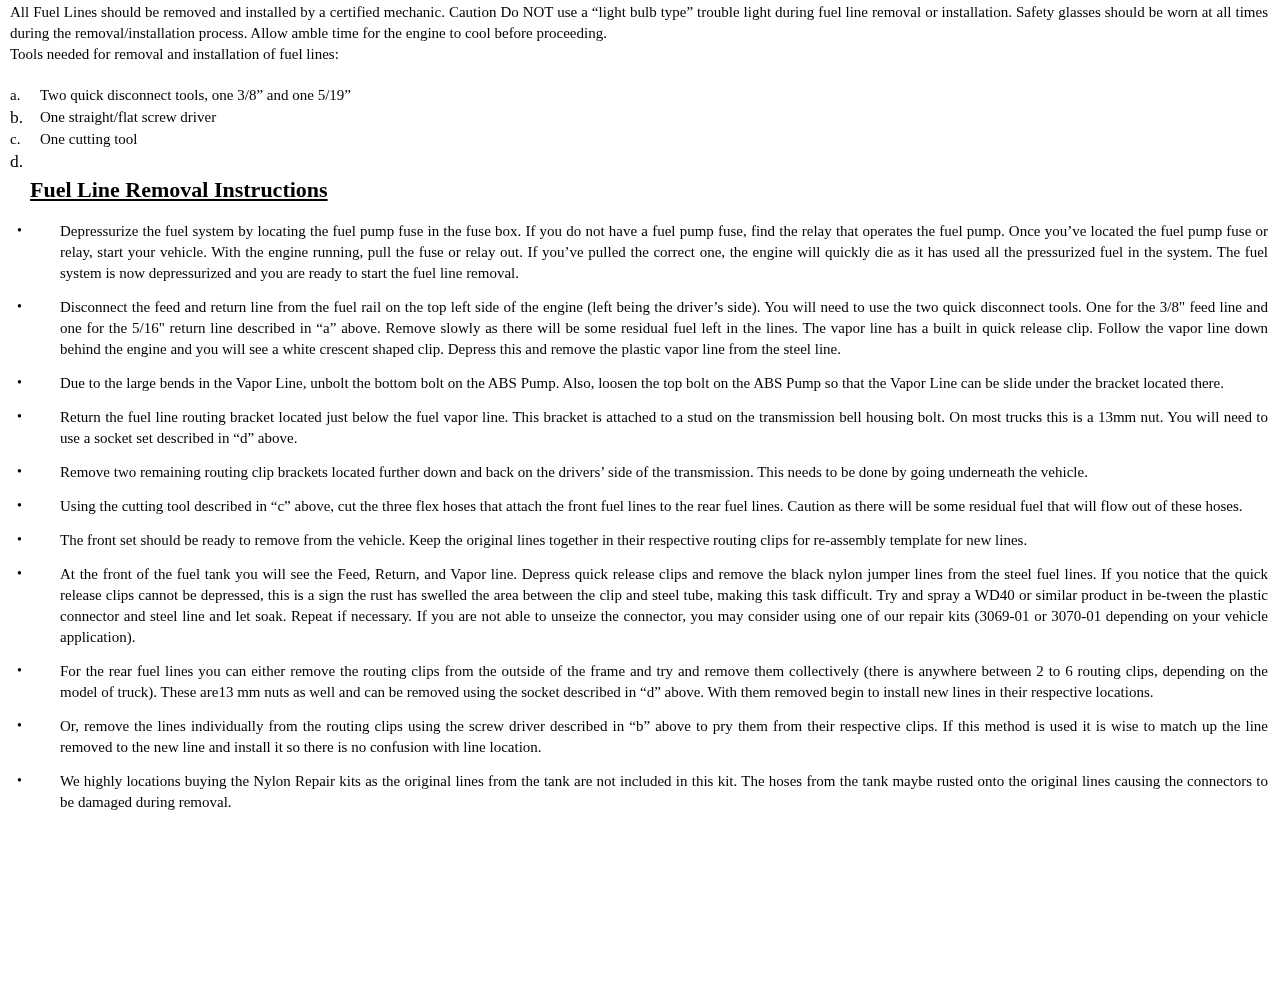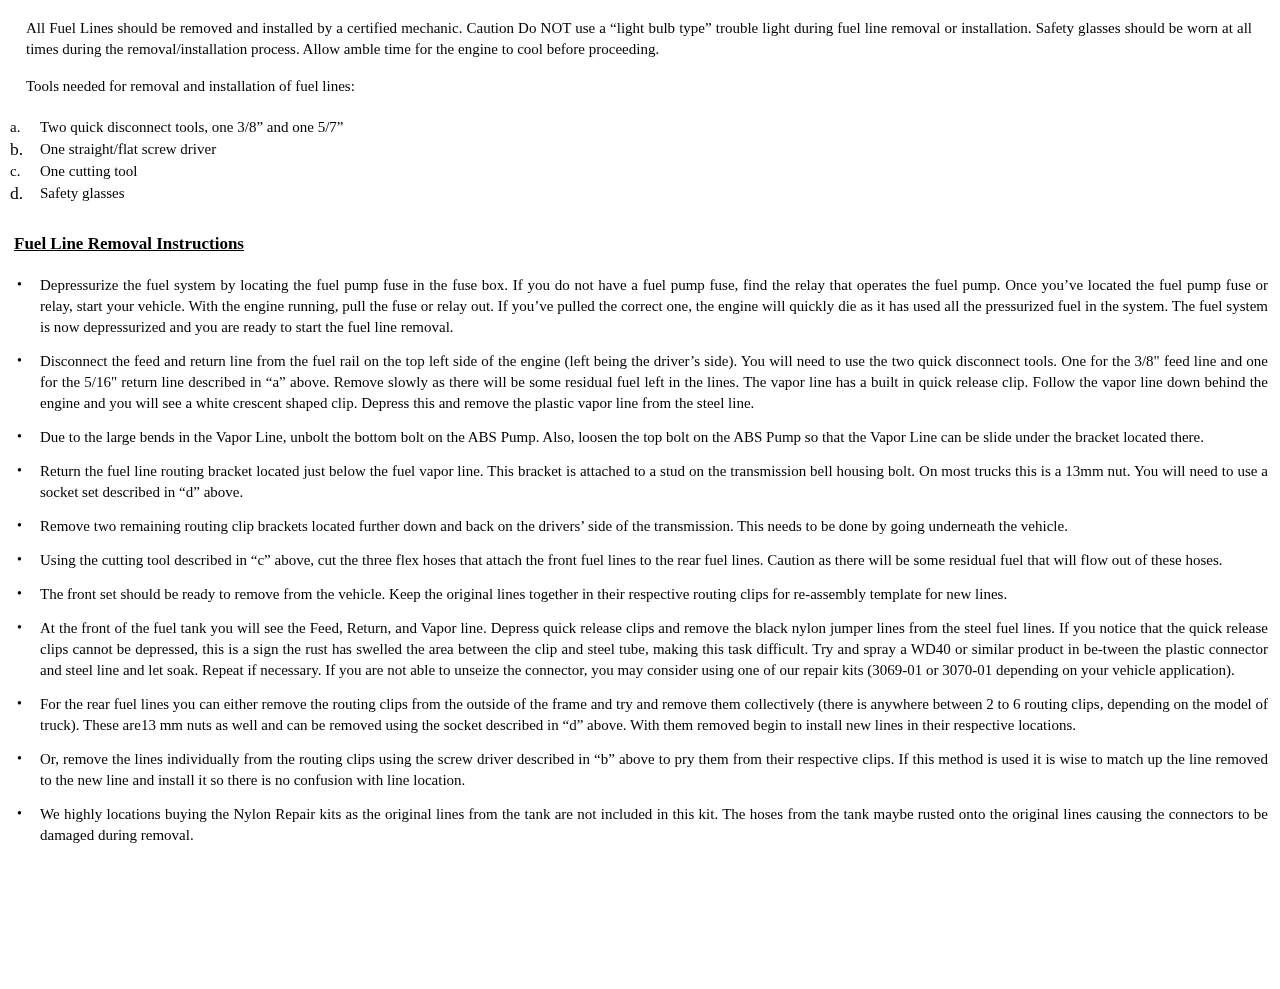--- a/index.html
+++ b/index.html
@@ -15,28 +15,28 @@
 
   h1.doc-title {
     font-size: 21px;
     font-weight: bold;
     line-height: 24px;
     text-decoration: underline;
     margin: 0 0 0 4px;
     padding-top: 2px;
   }
   h2.section-title {
-    font-size: 17px;
+    font-size: 22px;
     font-weight: bold;
     line-height: 24px;
     text-decoration: underline;
-    margin: 28px 0 0 4px;
+    margin: 28px 0 0 20px;
   }
 
-  p.para { margin: 16px; }
+  p.para { margin: 0; }
   .intro { margin-top: 21px; text-align: justify; }
   .tools-heading { margin-top: 21px; }
 
   .tools { margin-top: 19px; }
   .tool-item {
     position: relative;
     padding-left: 30px;
     line-height: 22px;
   }
   .tool-marker {
@@ -54,48 +54,47 @@
     position: relative;
     padding-left: 30px;
     margin-bottom: 13px;
   }
   .step .bullet {
     position: absolute;
     left: 7px;
     top: -1px;
     font-size: 14px;
   }
-  .step-text { text-align: justify; }
+  .step-text { text-align: justify; margin-left: 20px; }
 </style>
 </head>
 <body>
 
 <div class="page">
 
 
   <p class="para intro">All Fuel Lines should be removed and installed by a certified mechanic. Caution Do NOT use a “light bulb type” trouble light during fuel line removal or installation. Safety glasses should be worn at all times during the removal/installation process. Allow amble time for the engine to cool before proceeding.</p>
 
   <p class="para tools-heading">Tools needed for removal and installation of fuel lines:</p>
 
   <div class="tools">
     <div class="tool-item">
       <span class="tool-marker">a.</span>
-      <span class="tool-text">Two quick disconnect tools, one 3/8” and one 5/7”</span>
+      <span class="tool-text">Two quick disconnect tools, one 3/8” and one 5/19”</span>
     </div>
     <div class="tool-item">
       <span class="tool-marker">b.</span>
       <span class="tool-text">One straight/flat screw driver</span>
     </div>
     <div class="tool-item">
       <span class="tool-marker">c.</span>
       <span class="tool-text">One cutting tool</span>
     </div>
     <div class="tool-item">
       <span class="tool-marker">d.</span>
-      <div class="tool-subtext">Safety glasses</div>
     </div>
   </div>
 
   <h2 class="section-title">Fuel Line Removal Instructions</h2>
 
   <div class="steps">
     <div class="step">
       <span class="bullet">•</span>
       <div class="step-text">Depressurize the fuel system by locating the fuel pump fuse in the fuse box. If you do not have a fuel pump fuse, find the relay that operates the fuel pump. Once you’ve located the fuel pump fuse or relay, start your vehicle. With the engine running, pull the fuse or relay out. If you’ve pulled the correct one, the engine will quickly die as it has used all the pressurized fuel in the system. The fuel system is now depressurized and you are ready to start the fuel line removal.</div>
     </div>

